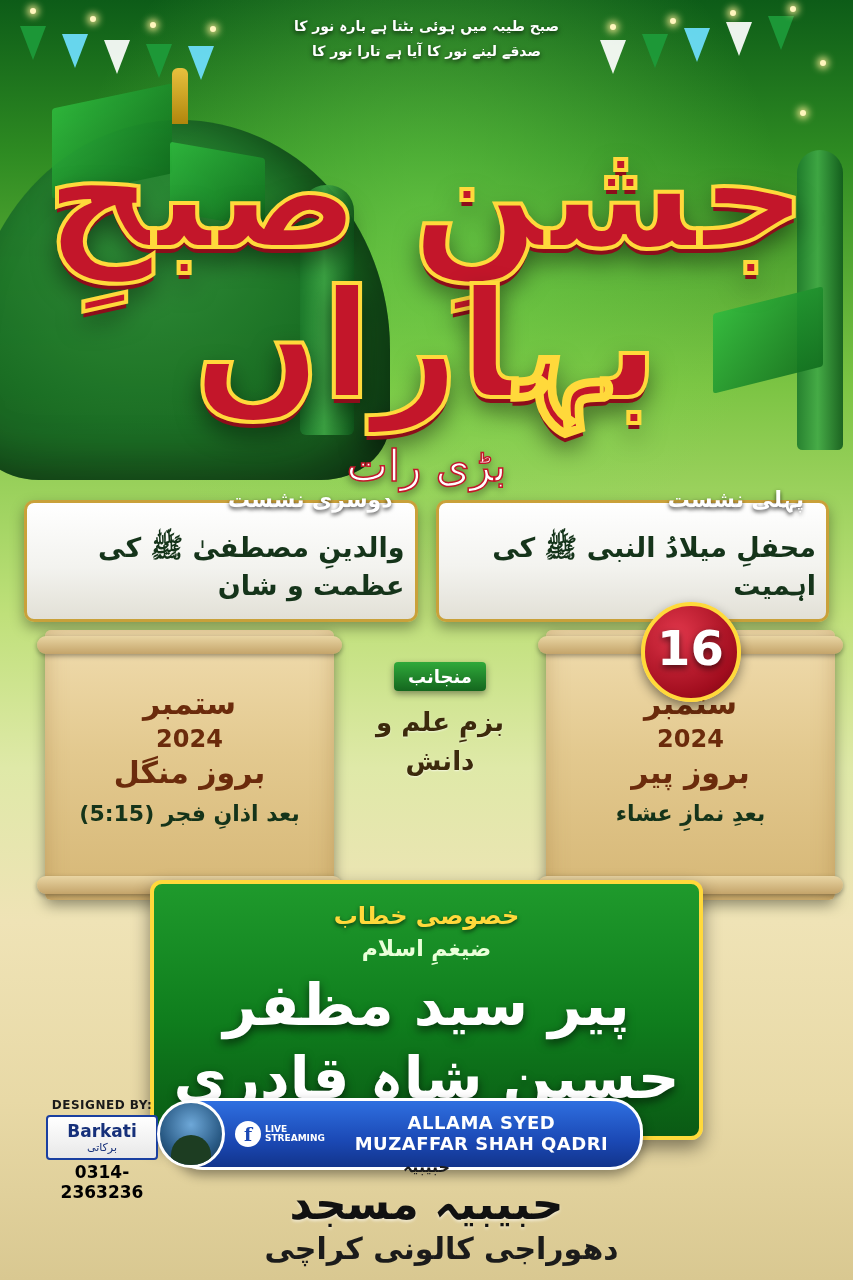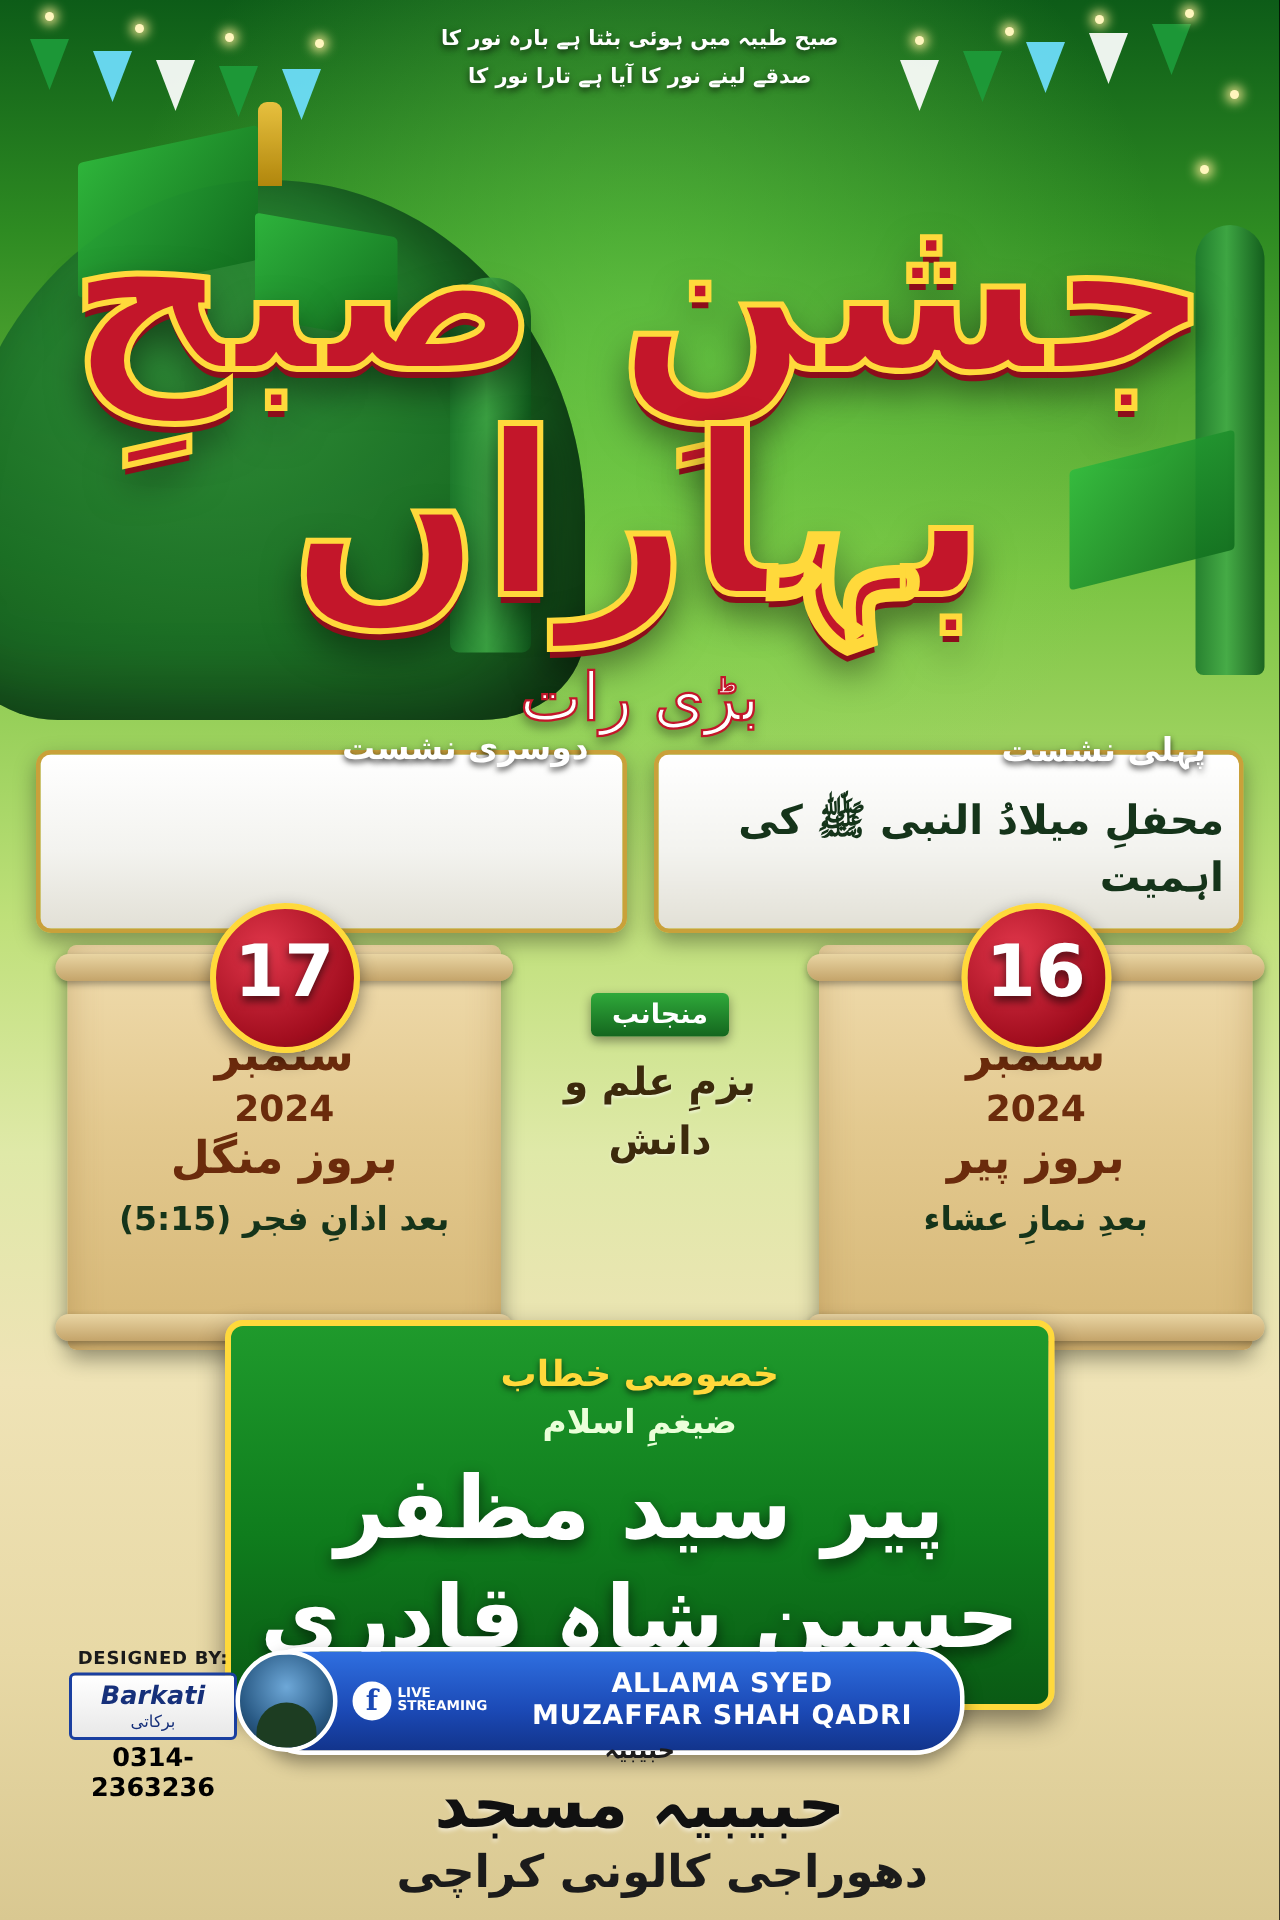--- a/index.html
+++ b/index.html
@@ -308,21 +308,20 @@
   }
   .designed .dbox {
     margin-top: 3px;
     background: linear-gradient(180deg,#ffffff,#e8e8e8);
     border: 2px solid #1a3fa0;
     border-radius: 4px;
     padding: 4px 2px;
   }
   .designed .dname {
     font-size: 17px;
-    font-style: italic;
     font-weight: bold;
     color: #16307a;
   }
   .designed .durdu {
     font-size: 11px;
     color: #16307a;
     direction: rtl;
   }
   .designed .dphone {
     margin-top: 2px;
@@ -475,39 +474,39 @@
     <div class="title-sub">بڑی رات</div>
   </div>
 
   <div class="sessions">
     <div class="session">
       <div class="label">پہلی نشست</div>
       <div class="text">محفلِ میلادُ النبی ﷺ کی اہمیت</div>
     </div>
     <div class="session">
       <div class="label">دوسری نشست</div>
+      <div class="text">والدینِ مصطفیٰ ﷺ کی عظمت و شان</div>
     </div>
   </div>
 
   <div class="scrolls">
     <div class="scroll">
       <div class="daybadge">16</div>
       <div class="month">ستمبر</div>
       <div class="year">2024</div>
       <div class="month">بروز پیر</div>
       <div class="time">بعدِ نمازِ عشاء</div>
     </div>
 
     <div class="middle-note">
       <div class="tag">منجانب</div>
       <div class="mtext">بزمِ علم و دانش</div>
     </div>
 
     <div class="scroll">
-      <div class="daybadge">17</div>
       <div class="month">ستمبر</div>
       <div class="year">2024</div>
       <div class="month">بروز منگل</div>
       <div class="time">بعد اذانِ فجر (5:15)</div>
     </div>
   </div>
 
   <div class="speaker-panel">
     <div class="khitab">خصوصی خطاب</div>
     <div class="title-line">ضیغمِ اسلام</div>

